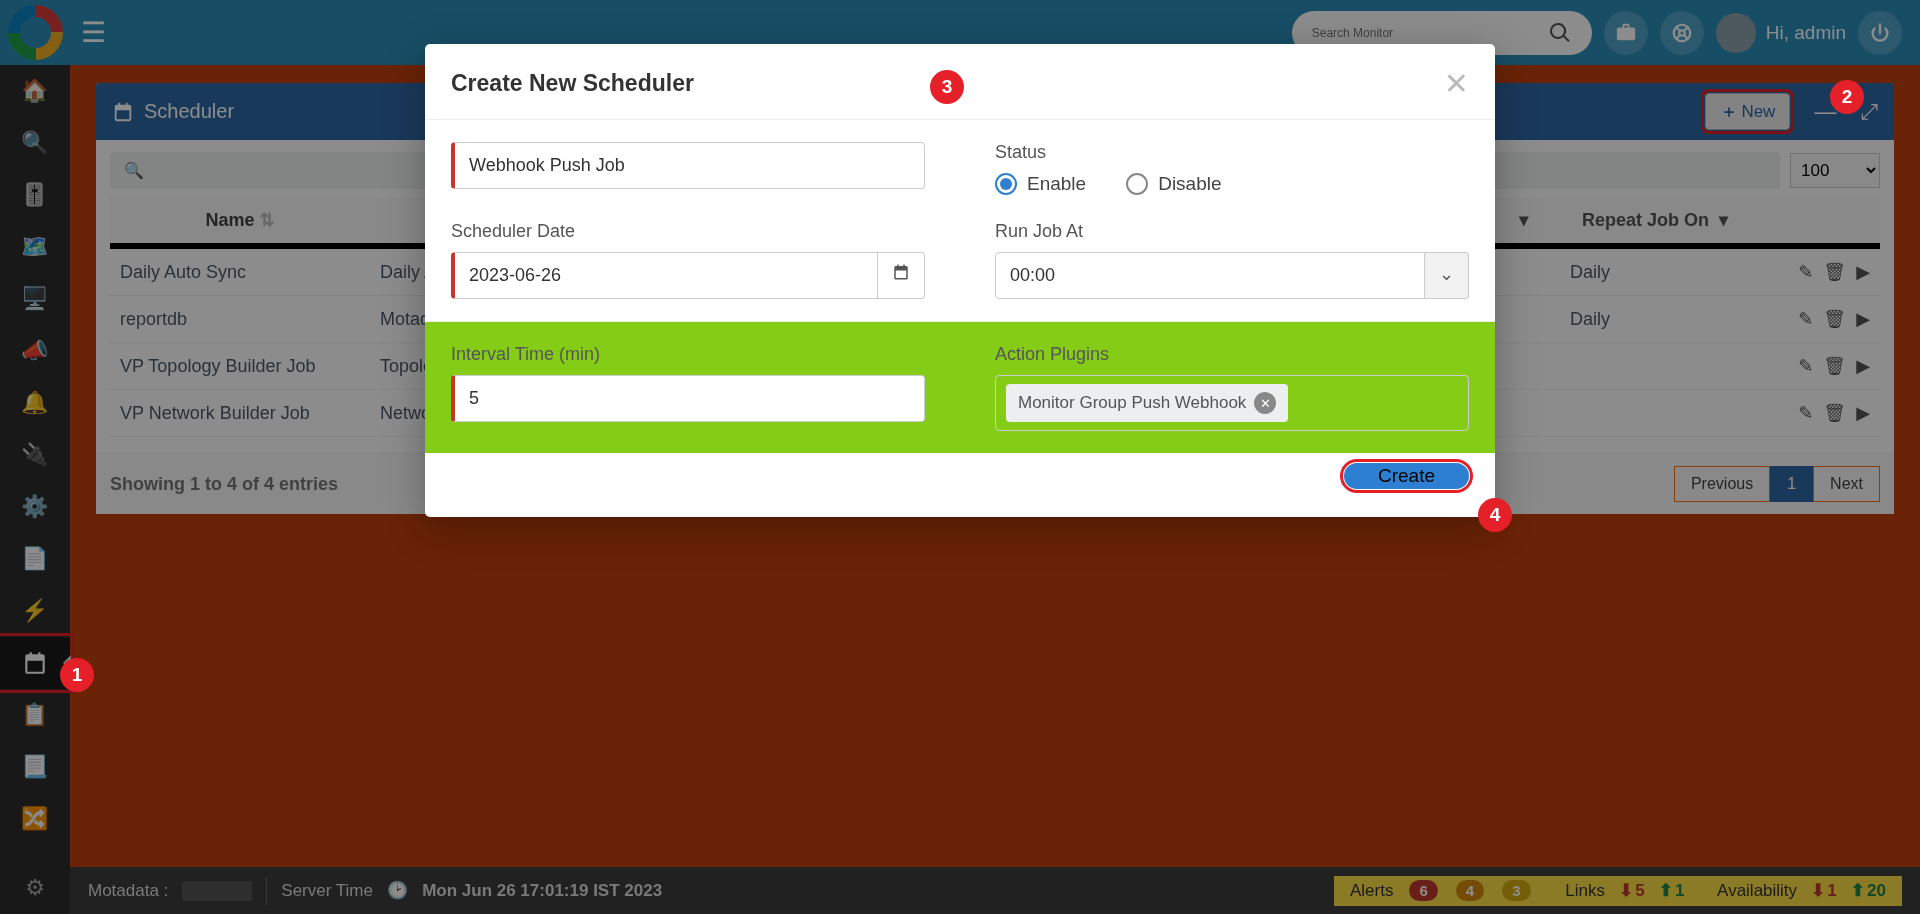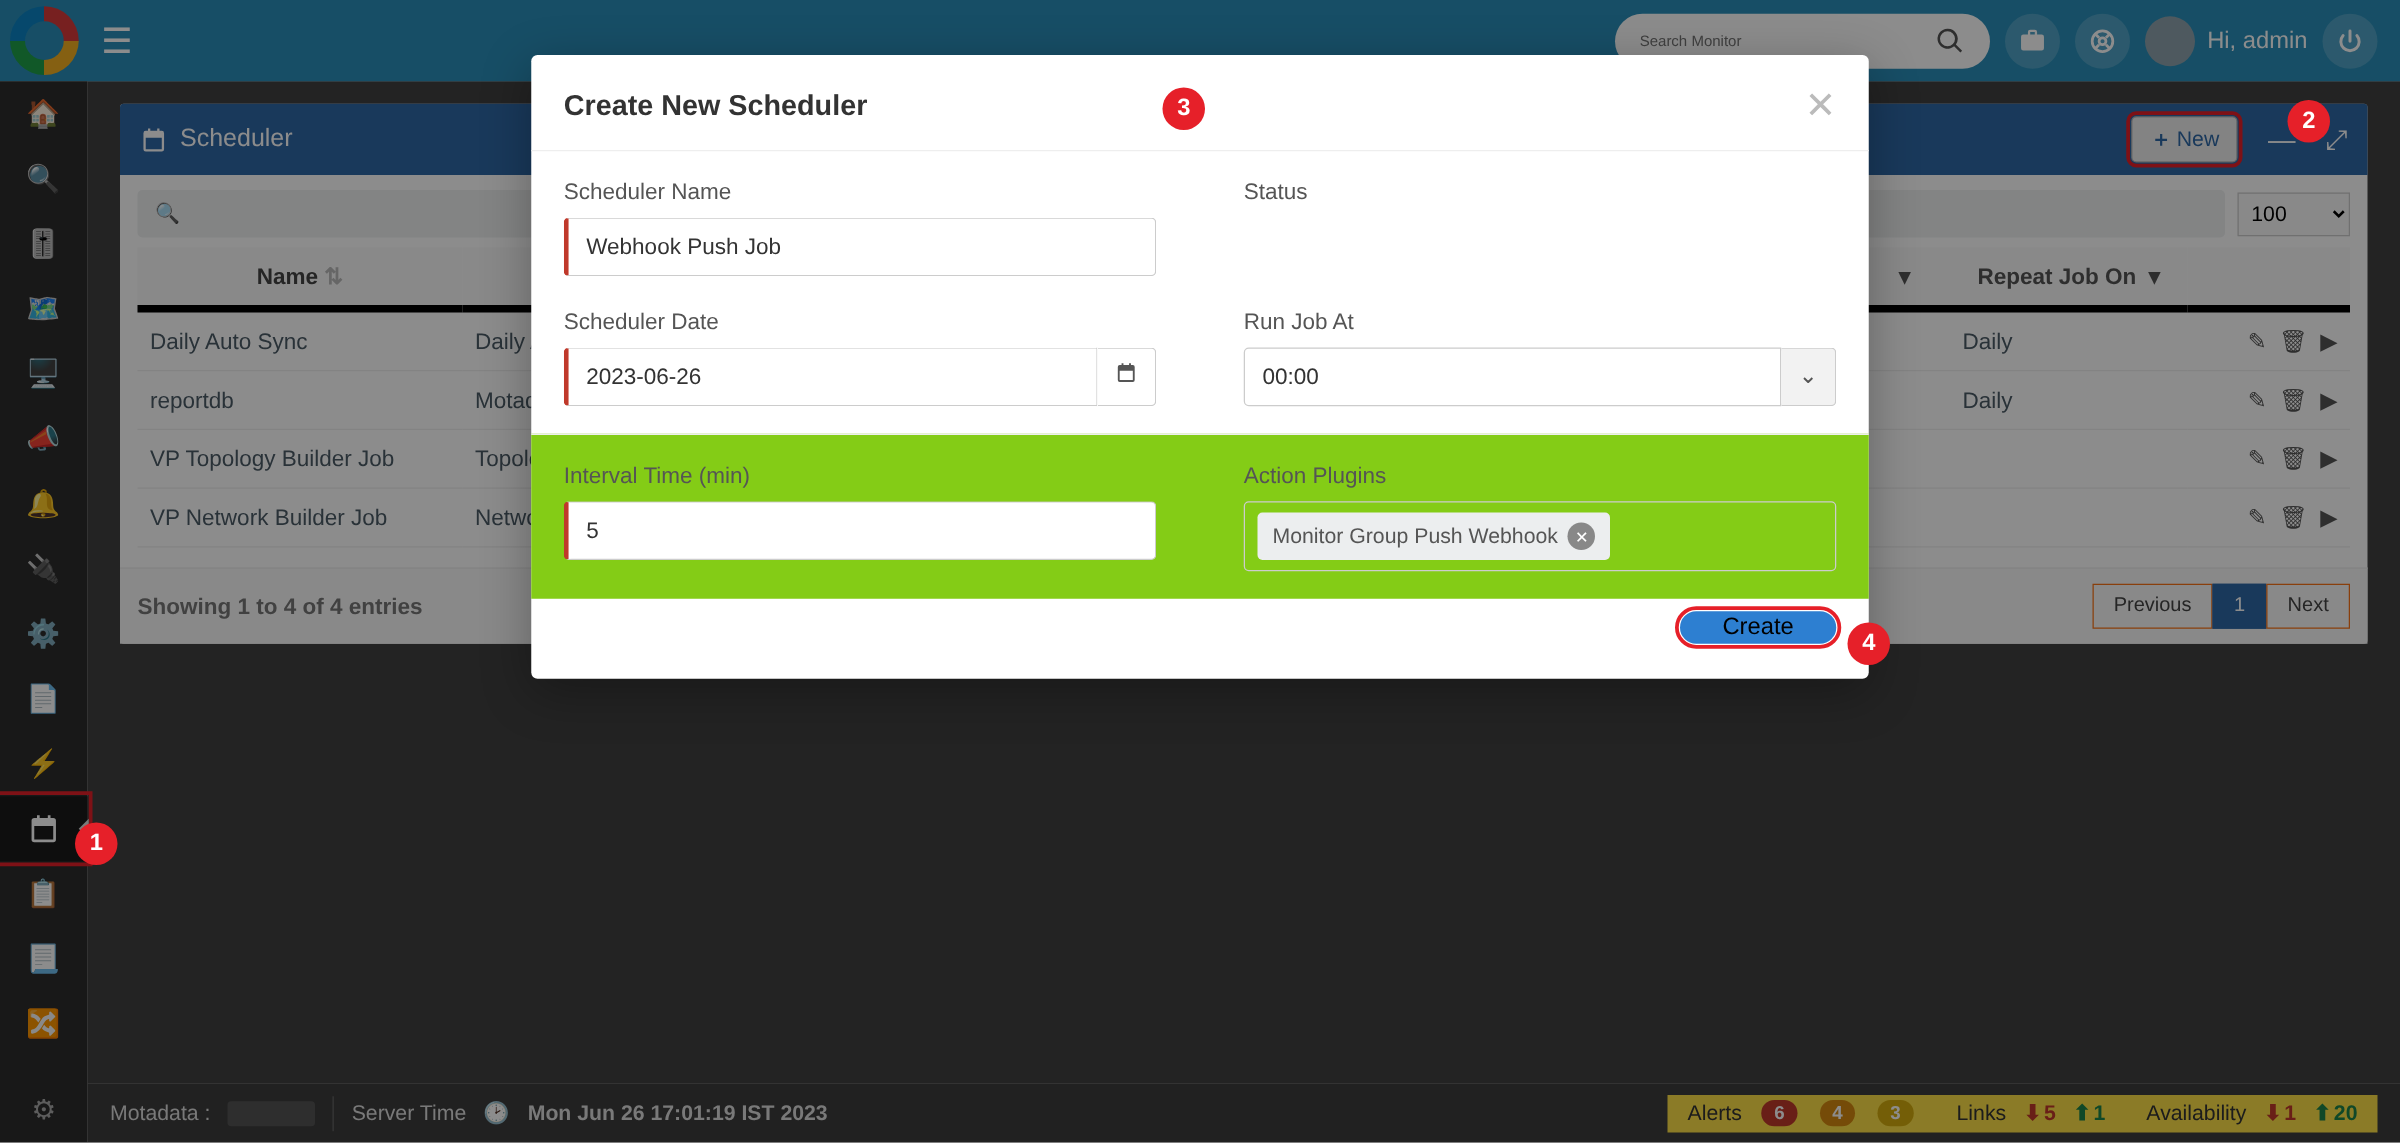--- a/index.html
+++ b/index.html
@@ -17,21 +17,21 @@
 .topbar .avatar { width:40px; height:40px; border-radius:50%; background:#8ea3ae; margin-left:12px; }
 .topbar .greet { margin-left:10px; font-size:19px; }
 
 
 .sidebar { position:absolute; top:65px; left:0; width:70px; bottom:0; background:#2c2c2c; display:flex; flex-direction:column; z-index:5;}
 .sidebar .item { height:52px; display:flex; align-items:center; justify-content:center; color:#aaa; font-size:22px; position:relative; cursor:pointer;}
 .sidebar .item.active { background:#1b1b1b; color:#fff;}
 .sidebar .item.active::after{content:"";position:absolute;right:-1px;top:18px;border:8px solid transparent;border-right-color:#e0e0e0;}
 
 
-.main { position:absolute; top:65px; left:70px; right:0; bottom:47px; background:#404040; padding:18px 26px;}
+.main { position:absolute; top:65px; left:70px; right:0; bottom:47px; background:#c2410c; padding:18px 26px;}
 .panel { background:#fff; border-radius:3px; }
 .panel-header { background:#2f68a6; color:#fff; display:flex; align-items:center; padding:10px 16px; font-size:20px; gap:10px; border-radius:3px 3px 0 0;}
 .panel-header .spacer{flex:1;}
 .panel-header .newbtn { background:#efefef; color:#2f68a6; border:1px solid #bbb; border-radius:4px; padding:6px 14px; font-size:17px; display:flex; gap:4px; align-items:center; }
 .panel-header .hdicon { margin-left:14px; font-size:22px; }
 
 .panel-body { padding:12px 14px 16px; }
 .filter-row{display:flex;align-items:center;gap:10px;margin-bottom:8px;}
 .filter-row .searchbox{flex:1;background:#eef0f1;border-radius:4px;padding:9px 14px;color:#888;}
 .filter-row select{width:90px;padding:6px;border:1px solid #ccc;background:#fafafa;font-size:17px;}
@@ -256,25 +256,34 @@
 
 <div class="backdrop"></div>
 <div class="modal">
   <div class="modal-header">
     <h2>Create New Scheduler</h2>
     <div class="close">✕</div>
   </div>
   <div class="modal-body">
     <div class="section">
       <div class="col">
-        <label>Scheduler Name</label>
         <input class="inp" value="Webhook Push Job" style="">
       </div>
       <div class="col">
         <label>Status</label>
+        <div class="radio-row">
+          <div class="radio">
+              <span class="dot on"></span>
+              <span>Enable</span>
+            </div>
+          <div class="radio">
+              <span class="dot"></span>
+              <span>Disable</span>
+            </div>
+        </div>
       </div>
     </div>
     <div class="section" style="border-top:none;padding-top:4px">
       <div class="col">
         <label>Scheduler Date</label>
         <div class="inpgroup">
           <input class="inp" value="2023-06-26" style="">
           <div class="addon">
             <svg width="18" height="18" viewBox="0 0 24 24" fill="#555">
                 <path d="M7 2v2H5a2 2 0 00-2 2v14a2 2 0 002 2h14a2 2 0 002-2V6a2 2 0 00-2-2h-2V2h-2v2H9V2H7zm12 8v10H5V10h14z"></path>

